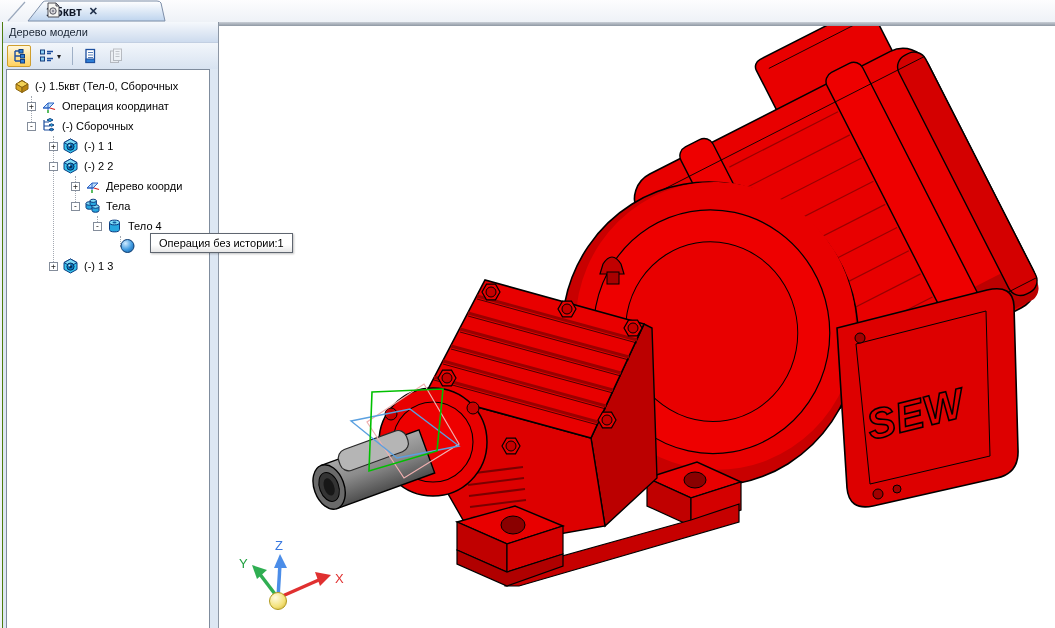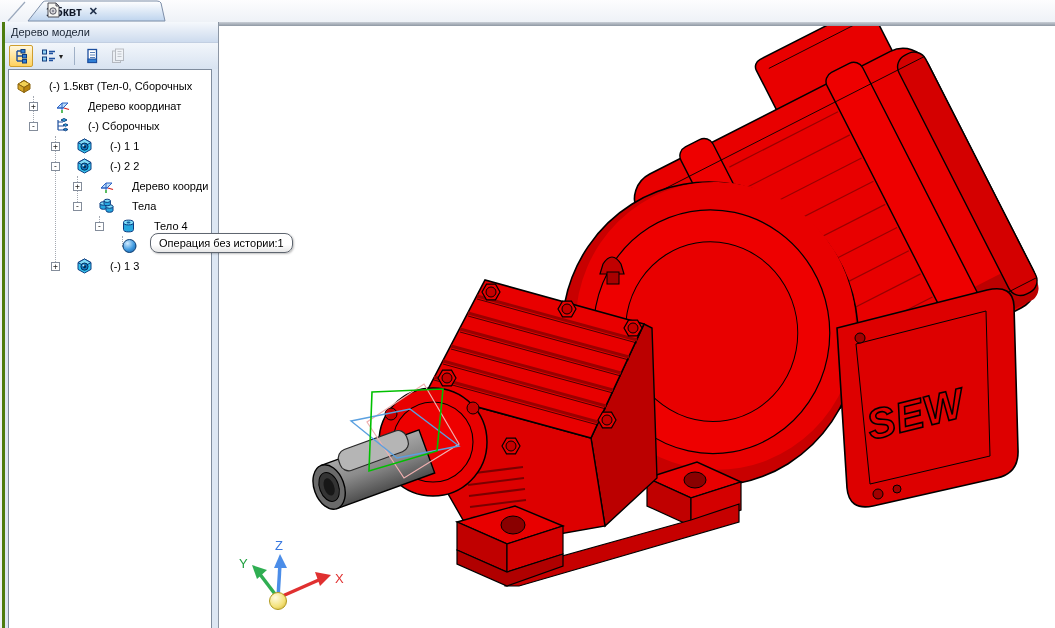--- a/index.html
+++ b/index.html
@@ -10,21 +10,21 @@
   .tabbar { position:absolute; left:0; top:0; width:1055px; height:22px;
     background:linear-gradient(#fdfdfe,#eef2f7); }
   .tabbar svg { position:absolute; left:0; top:0; }
   .tab-content { position:absolute; left:46px; top:2px; height:19px;
     display:flex; align-items:center; gap:7px; }
   .tab-title { font-size:12px; font-weight:bold; color:#101828; }
   .tab-close { font-size:11px; font-weight:bold; color:#20304a; cursor:default; }
 
   
   .panel { position:absolute; left:2px; top:22px; width:250px; height:606px;
-    background:#dde7f3; border-left:3px solid #4d7c0f; }
+    background:#dde7f3; border-left:1px solid #4d7c0f; }
   .panel-header { height:21px; display:flex; align-items:center;
     background:linear-gradient(#f5f8fc,#cddbee);
     border-bottom:1px solid #c2cfe2; padding:0 4px 0 6px; }
   .panel-title { flex:1; font-size:11px; color:#1c2736; }
   .panel-header .hbtn { width:16px; height:15px; display:flex; align-items:center;
     justify-content:center; font-size:10px; font-weight:bold; color:#2a3a55; }
   .panel-toolbar { height:26px; display:flex; align-items:center; gap:2px;
     padding:1px 4px; background:linear-gradient(#f2f6fb,#d8e3f1); }
   .tbtn { width:24px; height:22px; display:flex; align-items:center;
     justify-content:center; border:1px solid transparent; border-radius:2px; }
@@ -33,34 +33,34 @@
   .tbtn.with-arrow { width:34px; gap:2px; }
   .tb-sep { width:1px; height:18px; background:#9fb0c6; margin:0 3px; }
   .dd-arrow { font-size:8px; color:#202020; }
   .tbtn.disabled { opacity:.55; filter:grayscale(.8); }
 
   
   .tree { position:absolute; left:3px; top:47px; width:204px; height:579px;
     background:#ffffff; border:1px solid #7f8term9; border:1px solid #7f8c9d;
     overflow:hidden; }
   .trow { position:absolute; left:0; height:20px; display:flex;
-    align-items:center; white-space:nowrap; font-size:11px; color:#000;gap:12px; }
+    align-items:center; white-space:nowrap; font-size:11px; color:#000; }
   .toggle { width:9px; height:9px; border:1px solid #848d9b; background:#fff;
     display:inline-flex; align-items:center; justify-content:center;
     font:8px/7px "DejaVu Sans Mono", monospace; color:#222; margin-right:4px;
     flex:none; }
   .ticon { width:17px; height:16px; margin-right:5px; flex:none; }
   .guide { position:absolute; width:1px; border-left:1px dotted #a4a9b2; }
   .hstub { position:absolute; height:1px; border-top:1px dotted #a4a9b2; }
 
   
   .tooltip { position:absolute; left:150px; top:233px; height:20px; z-index:30;
     display:flex; align-items:center; padding:0 8px; font-size:11px; color:#000;
     background:linear-gradient(#ffffff 60%,#e7e7e7); border:1px solid #5f6670;
-    border-radius:8px; box-shadow:1px 1px 2px rgba(0,0,0,.25); }
+    border-radius:0; box-shadow:1px 1px 2px rgba(0,0,0,.25); }
 
   
   .viewport { position:absolute; left:218px; top:22px; width:837px; height:606px;
     background:#ffffff; border-left:1px solid #8d97a5; }
   .vp-topedge { position:absolute; left:0; top:0; width:837px; height:4px;
     background:linear-gradient(#c9ced6,#8f98a4); }
   .viewport > svg { position:absolute; left:0; top:4px; }
 </style>
 </head>
 <body>
@@ -154,21 +154,21 @@
     </div>
 
     <div class="trow" style="top:26px; padding-left:20px;">
       <span class="toggle">+</span>
       <svg class="ticon" viewBox="0 0 17 16">
         <path d="M3 10 l5-5 6 0 -5 5 z" fill="#bfe0fa" stroke="#2c62c4"></path>
         <path d="M8 5 v7 M3 10 h7" stroke="#2c62c4" stroke-width="1"></path>
         <line x1="8" y1="12" x2="8" y2="15" stroke="#14a01e" stroke-width="1.4"></line>
         <line x1="10" y1="10" x2="15" y2="11.5" stroke="#d42020" stroke-width="1.2"></line>
       </svg>
-      <span>Дерево координат</span>
+      <span>Операция координат</span>
     </div>
 
     <div class="trow" style="top:46px; padding-left:20px;">
       <span class="toggle">-</span>
       <svg class="ticon" viewBox="0 0 17 16">
         <path d="M4 2 v10 M4 4 h5 M4 8 h6 M4 12 h6" stroke="#1d4f9e" stroke-width="1.2" fill="none"></path>
         <path d="M7 2 l3-1.5 3 1.5 -3 1.5 z" fill="#35b9ea" stroke="#0c3c80"></path>
         <path d="M9 7 l2.5-1.2 2.5 1.2 -2.5 1.3 z" fill="#35b9ea" stroke="#0c3c80"></path>
         <path d="M9 11.5 l2.5-1.2 2.5 1.2 -2.5 1.3 z" fill="#1f8fd0" stroke="#0c3c80"></path>
       </svg>

